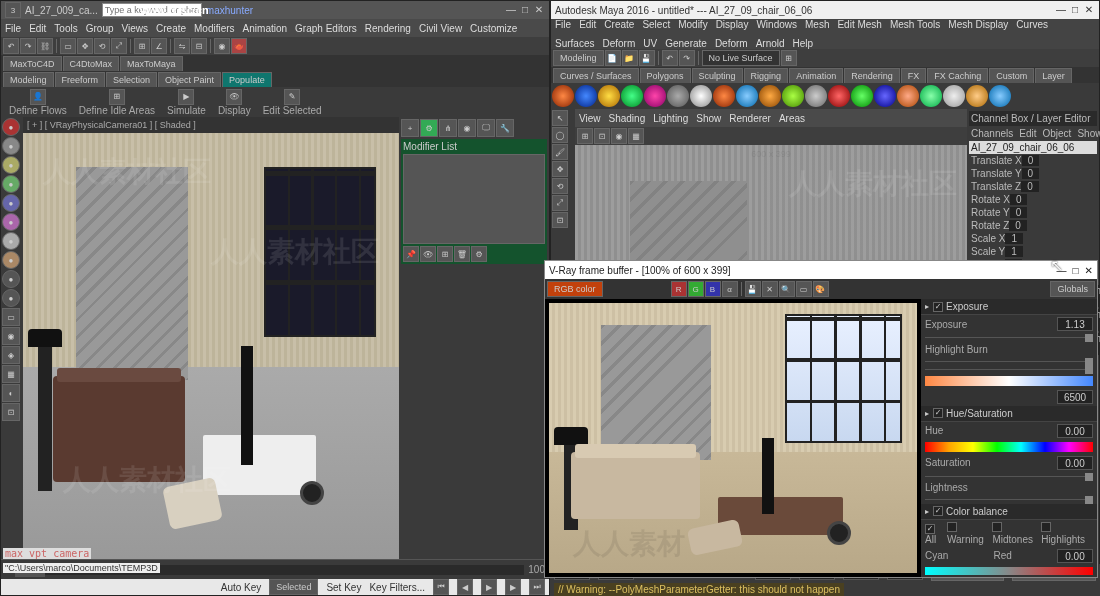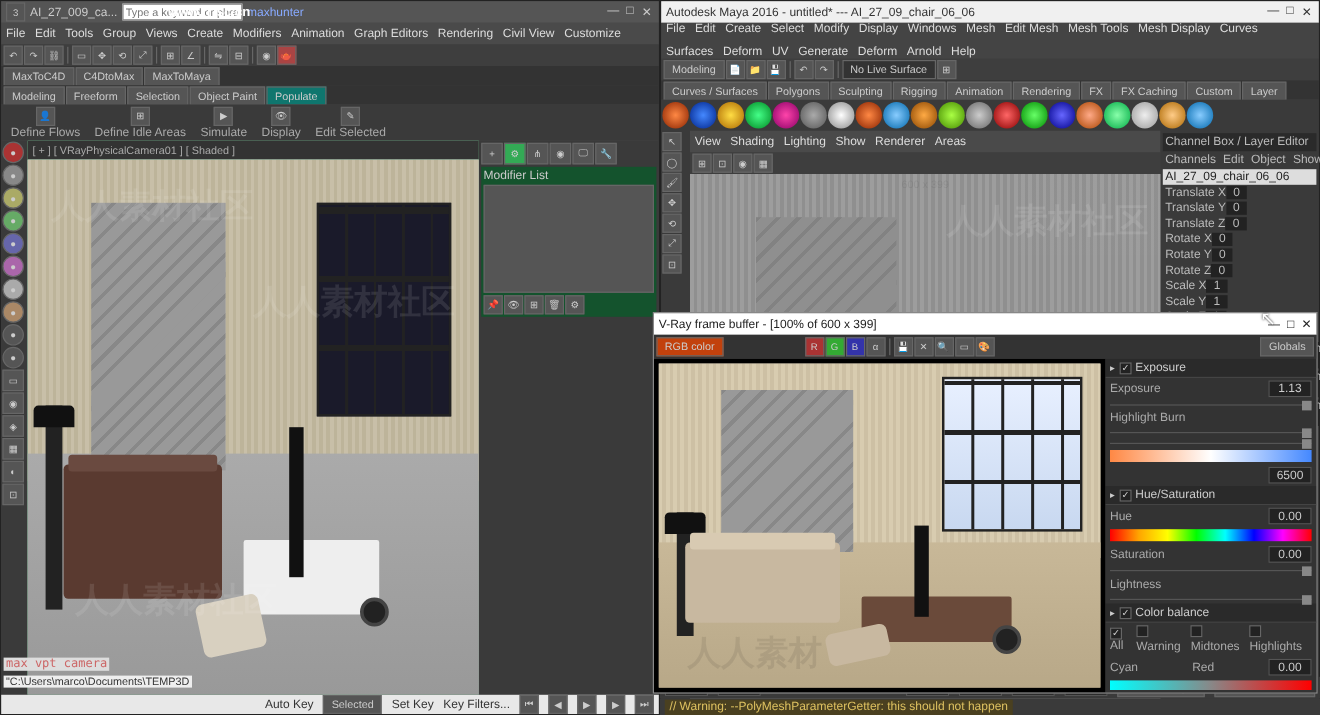--- a/index.html
+++ b/index.html
@@ -223,20 +223,27 @@
         <div style="display:flex;gap:1px;margin-top:2px">
           <span class="tool-btn">📌</span>
           <span class="tool-btn">👁</span>
           <span class="tool-btn">⊞</span>
           <span class="tool-btn">🗑</span>
           <span class="tool-btn">⚙</span>
         </div>
       </div>
     </div>
   </div>
+  <div class="timeline">
+    <span>0</span>
+    <div style="flex:1;height:10px;background:#2a2a2a;margin:0 4px;position:relative">
+        <div style="position:absolute;left:0;top:-2px;width:30px;height:14px;background:#555;font-size:8px;text-align:center">0 / 100</div>
+      </div>
+    <span>100</span>
+  </div>
   <div class="script-line">max vpt camera</div>
   <div class="path-line">"C:\Users\marco\Documents\TEMP3D</div>
   <div class="status-bar">
     <span style="flex:1"></span>
     <span>Auto Key</span>
     <span class="tab">Selected</span>
     <span>Set Key</span>
     <span>Key Filters...</span>
     <span class="tool-btn">⏮</span>
     <span class="tool-btn">◀</span>

